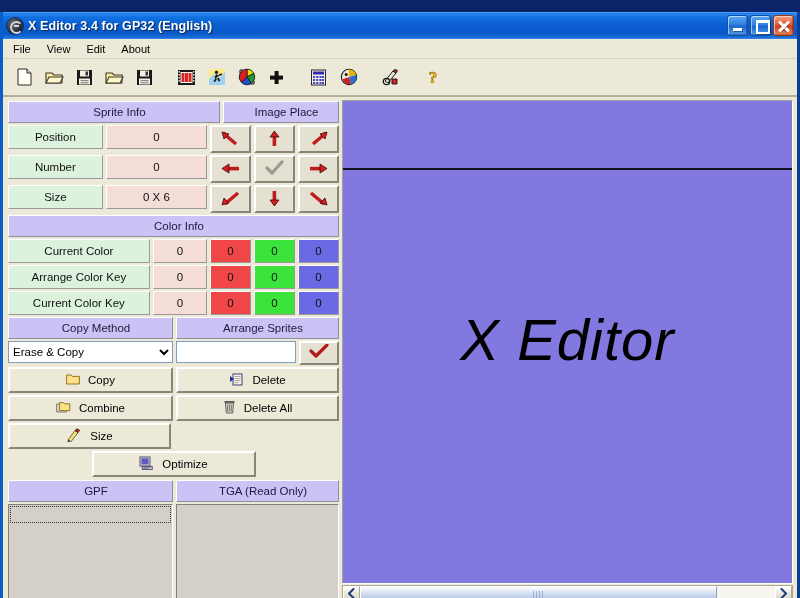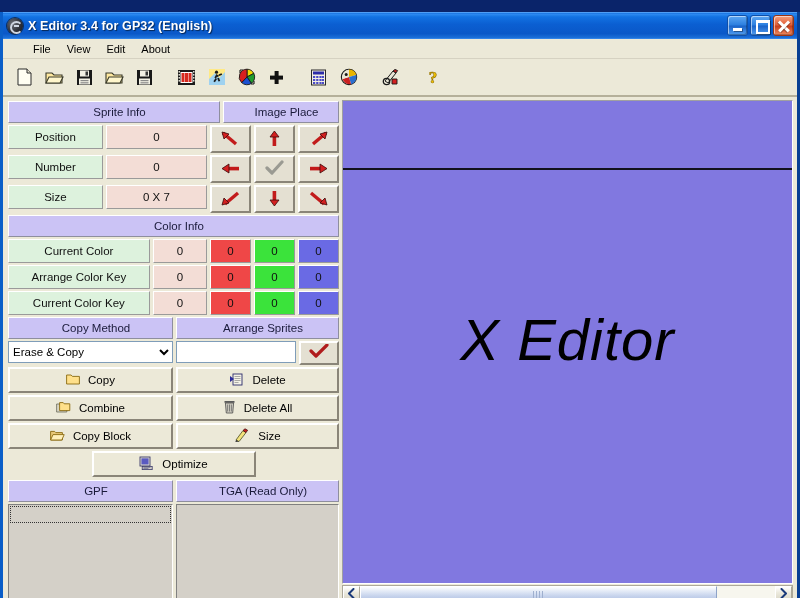--- a/index.html
+++ b/index.html
@@ -85,21 +85,21 @@
     box-shadow: 0 1px 0 rgba(0,0,0,.3);
   }
   .tb-close .x1 { transform: rotate(45deg); }
   .tb-close .x2 { transform: rotate(-45deg); }
 
   
   #menubar {
     height: 20px; flex: none;
     background: #ece9d8;
     display: flex; align-items: center;
-    padding-left: 22px;
+    padding-left: 2px;
     border-bottom: 1px solid #d6d2c2;
   }
   .menu-item {
     padding: 2px 8px; font-size: 11px; color: #000; cursor: default;
   }
 
   
   #toolbar {
     height: 38px; flex: none;
     background: #ece9d8;
@@ -552,21 +552,21 @@
             <svg width="21" height="17" viewBox="0 0 21 17">
               <rect x="2" y="6.8" width="11" height="3.6" fill="#c21b1b"></rect>
               <path d="M19 8.6 L12 4 L12 13 Z" fill="#d42020" stroke="#3a0a0a" stroke-width=".8"></path>
             </svg>
           </span>
         </div>
       </div>
 
       <div class="row">
         <div class="cell-label" style="width:102px">Size</div>
-        <div class="cell-val" style="width:109px">0 X 7</div>
+        <div class="cell-val" style="width:109px">0 X 6</div>
         <div class="arrow-btn">
           <span>
             <svg width="21" height="17" viewBox="0 0 21 17">
               <path d="M18 3 L5 14" stroke="#c21b1b" stroke-width="3.4"></path>
               <path d="M2 15 L9 13 L4 8 Z" fill="#d42020" stroke="#3a0a0a" stroke-width=".8"></path>
             </svg>
           </span>
         </div>
         <div class="arrow-btn">
           <span>
@@ -670,29 +670,20 @@
               <rect x="1.5" y="1" width="10" height="1.8" fill="#5a5a5a"></rect>
               <path d="M2.4 3h8.2l-.9 10H3.3z" fill="#cfccc0" stroke="#4a4a4a" stroke-width=".8"></path>
               <path d="M4.6 4.5v7M6.5 4.5v7M8.4 4.5v7" stroke="#6a6a6a" stroke-width=".8"></path>
             </svg>
           </span>
           <span>Delete All</span>
         </div>
       </div>
 
       <div class="row">
-        <div class="tool-btn" style="width:165px">
-          <span>
-            <svg width="15" height="13" viewBox="0 0 15 13">
-              <path d="M.6 2.4h4l1.2 1.2h6.6V11H.6z" fill="#e8c878" stroke="#8a6a10" stroke-width=".9"></path>
-              <path d="M.6 11 L3 5.6h11.2L11.8 11z" fill="#fff0bb" stroke="#8a6a10" stroke-width=".9"></path>
-            </svg>
-          </span>
-          <span>Copy Block</span>
-        </div>
         <div class="tool-btn" style="width:163px">
           <span>
             <svg width="16" height="14" viewBox="0 0 16 14">
               <path d="M2 12 L9 2.5 L12 4.6 L5 13.6 Z" fill="#f2e27a" stroke="#4a4a20" stroke-width=".8"></path>
               <path d="M9 2.5 L12 4.6 L13.6 2.2 L11 .8 Z" fill="#c82020" stroke="#4a1010" stroke-width=".8"></path>
               <path d="M2 12 L5 13.6 L1.4 13.9 Z" fill="#2a2a2a"></path>
             </svg>
           </span>
           <span>Size</span>
         </div>

